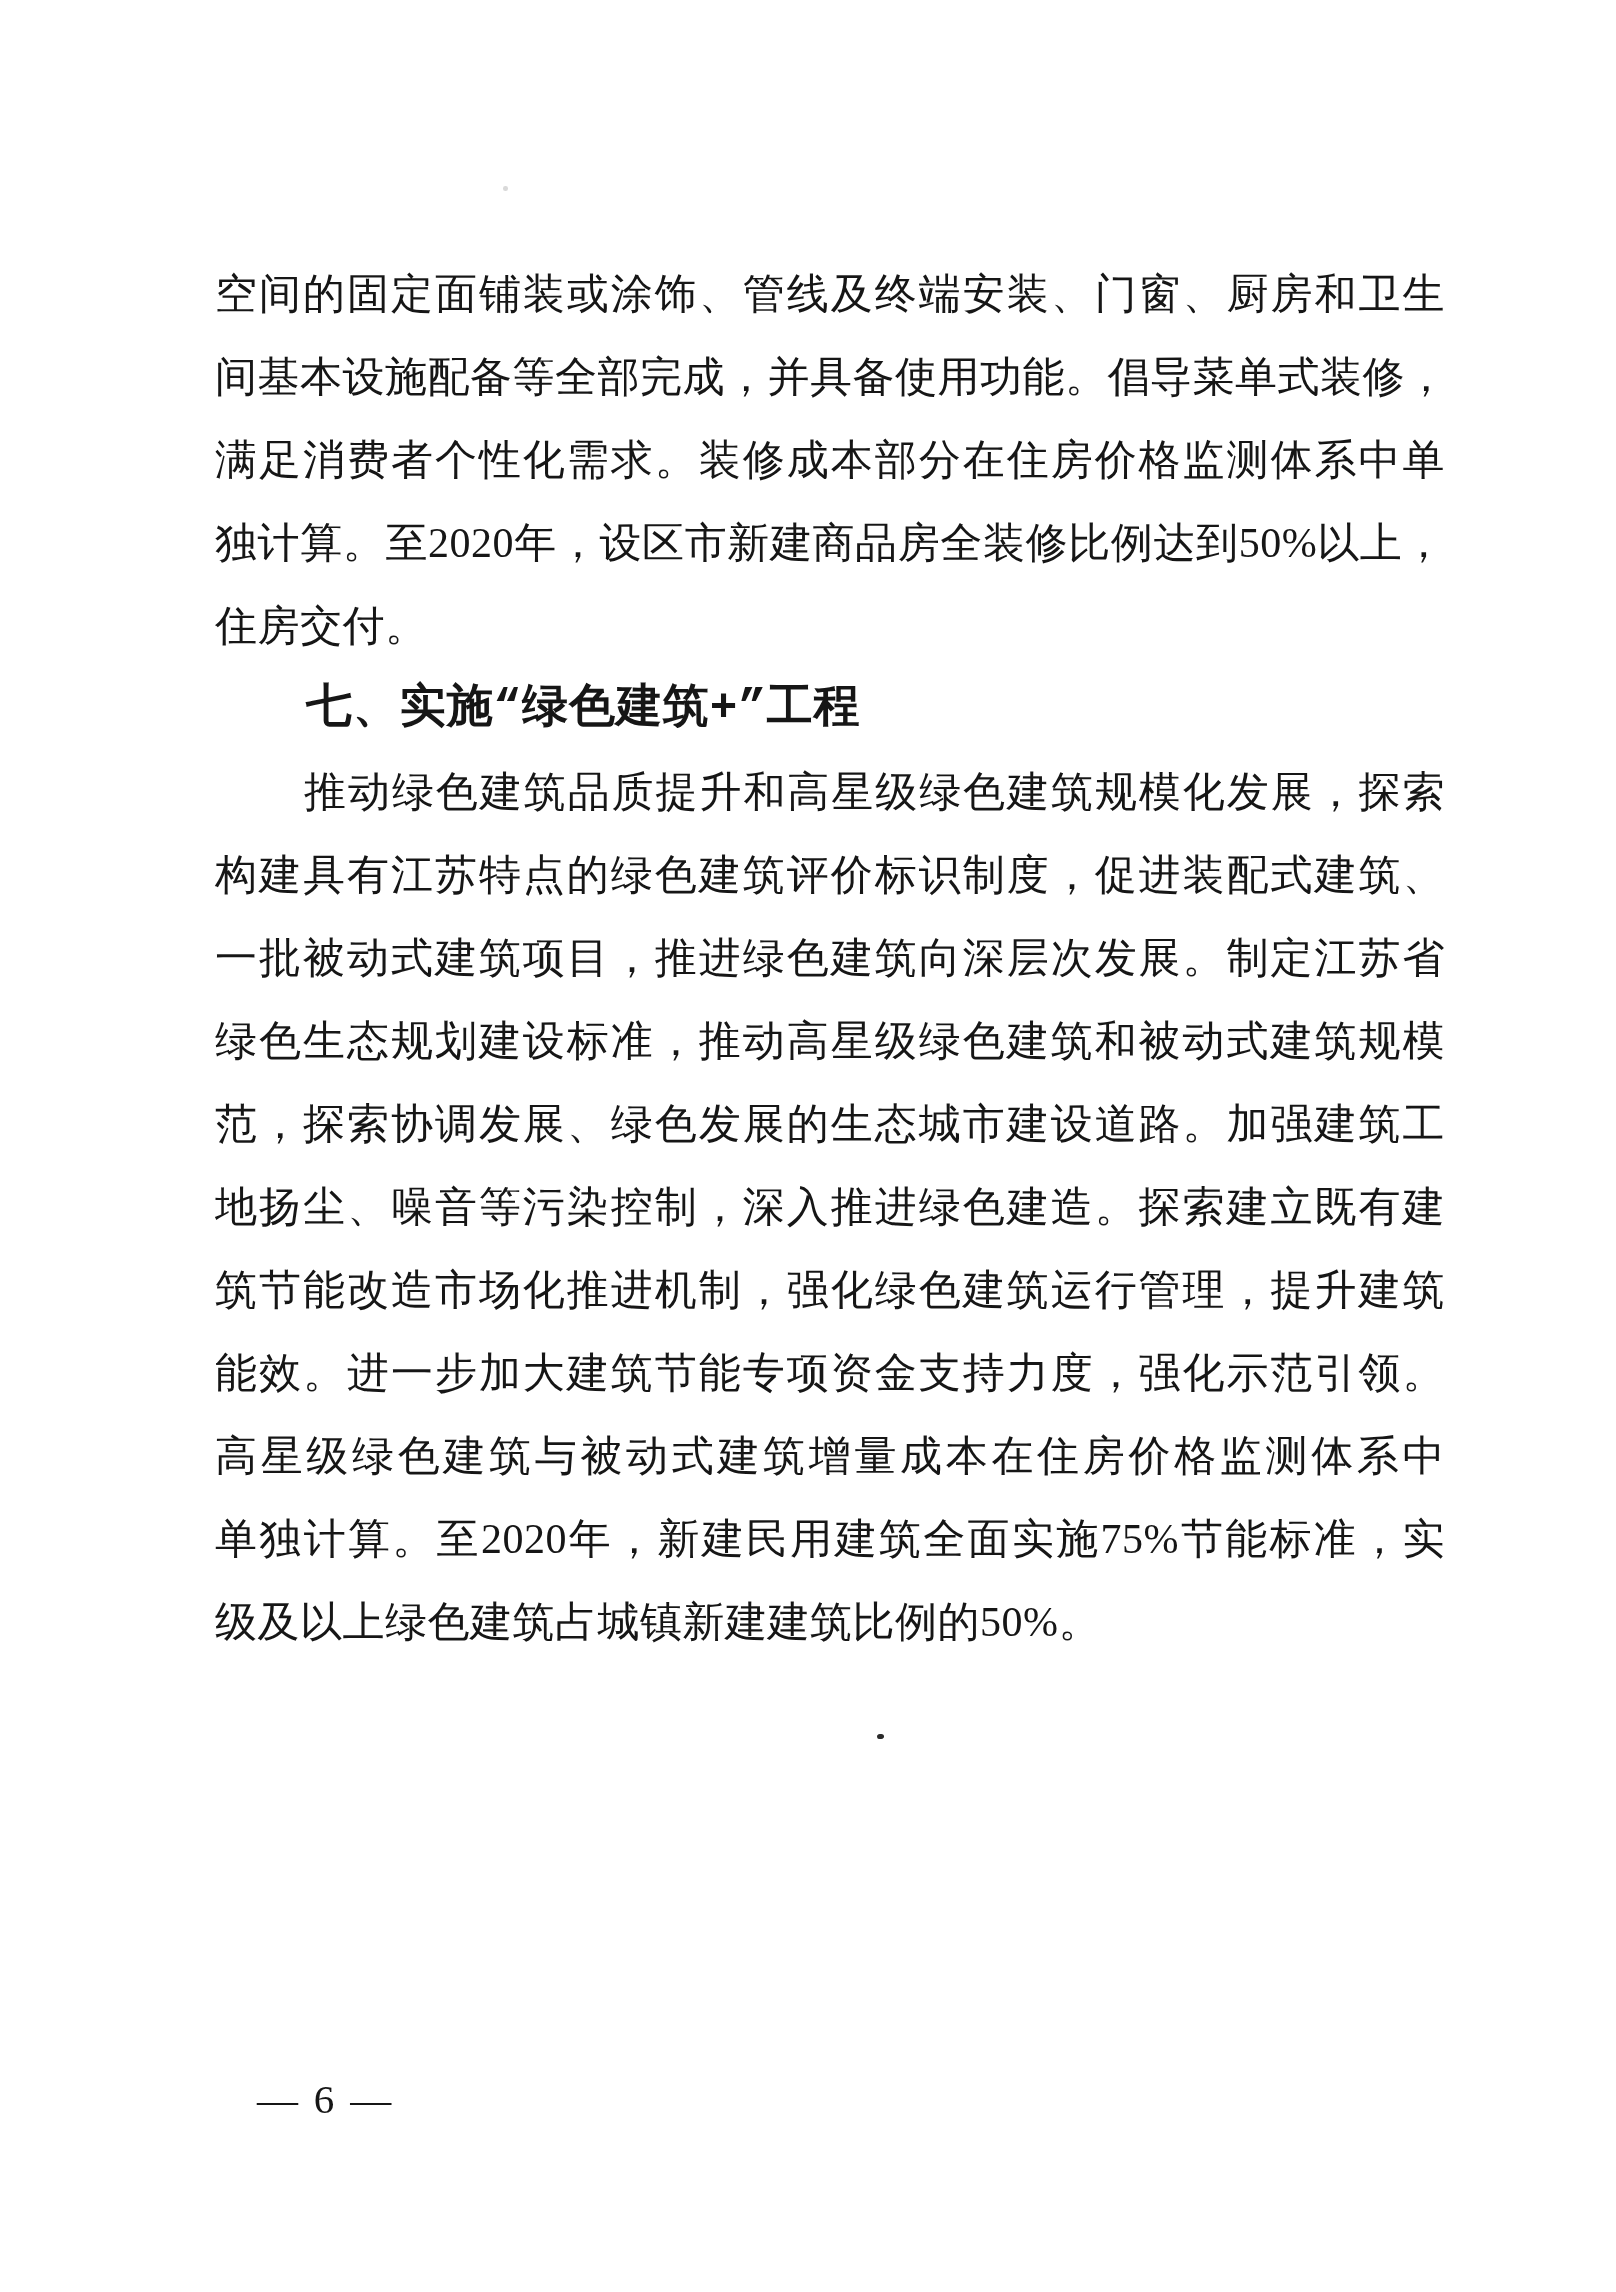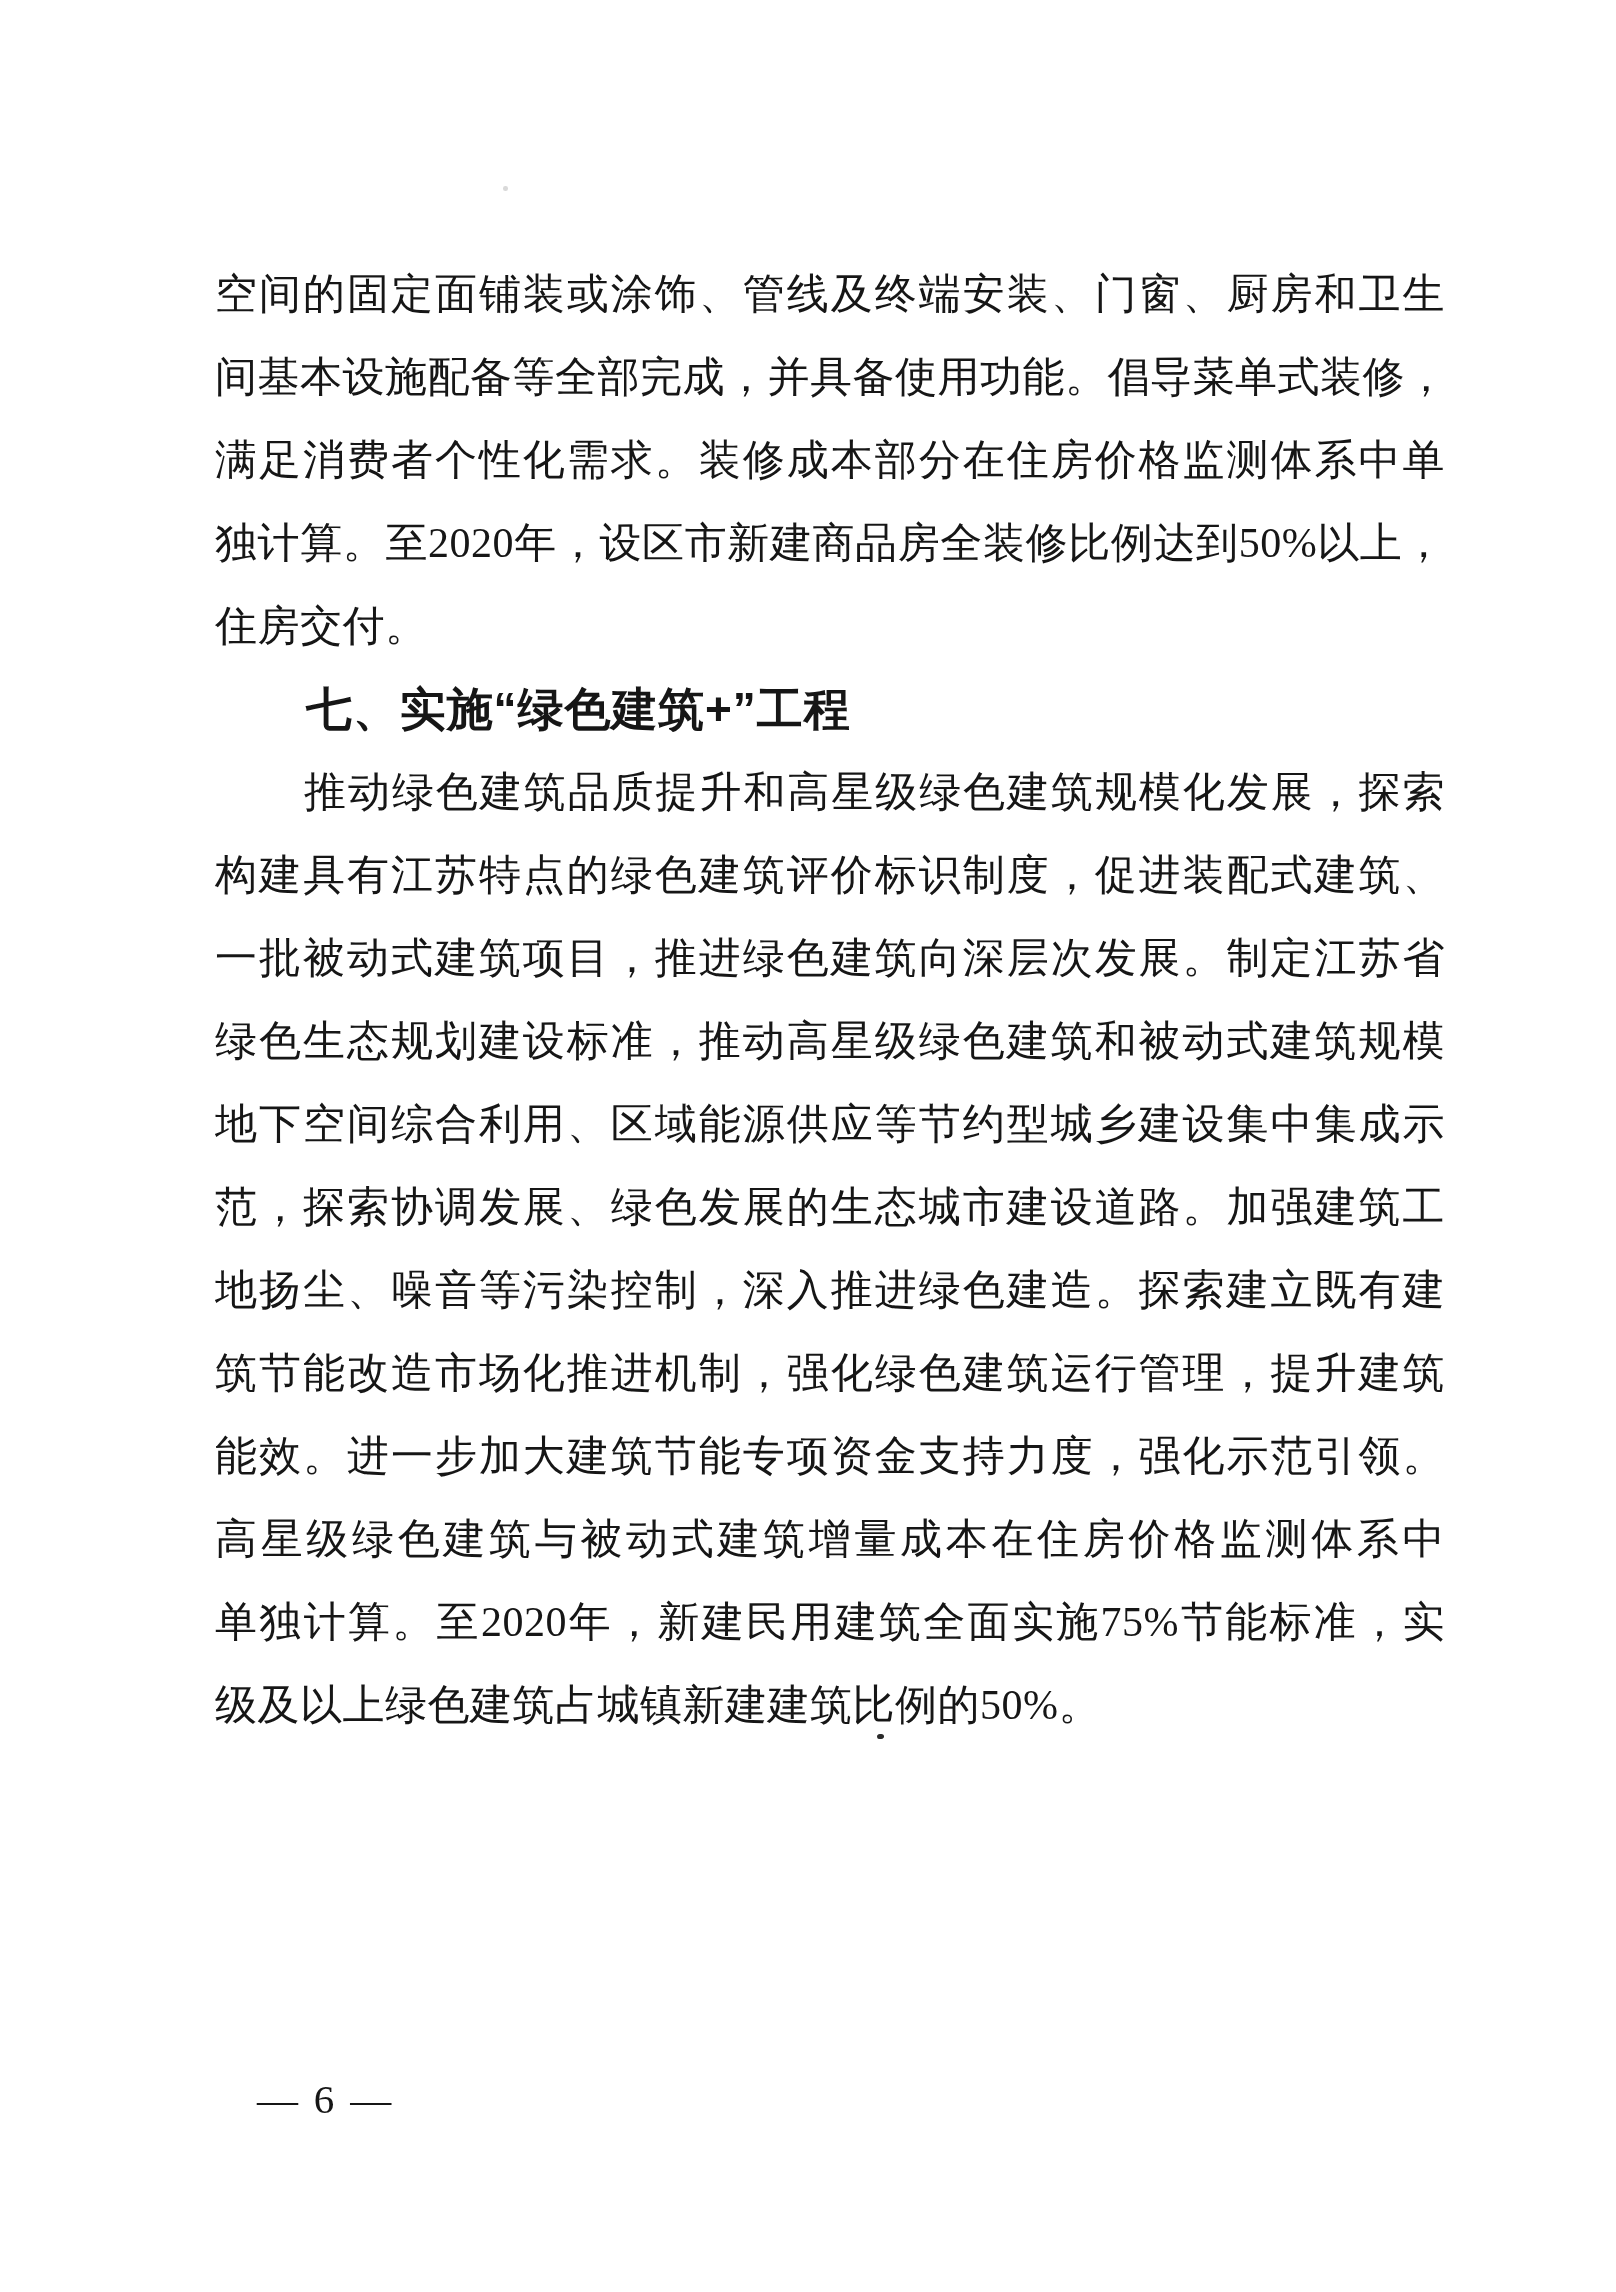--- a/index.html
+++ b/index.html
@@ -36,21 +36,21 @@
     text-align-last:left;
   }
   .text-line.indent{
     text-indent:89px;
   }
   .section-heading{
     height:83px;
     line-height:83px;
     font-size:46px;
     font-weight:bold;
-    font-family:Liberation Sans, sans-serif;
+    font-family:Liberation Mono, monospace;
     text-indent:91px;
     white-space:nowrap;
     letter-spacing:0.9px;
   }
   .page-footer{
     position:absolute;
     left:257px;
     top:2076px;
     font-size:41px;
     line-height:46px;
@@ -94,21 +94,20 @@
         <div class="text-line no-justify">住房交付。</div>
       </div>
 
     <div class="section-heading">七、实施“绿色建筑+”工程</div>
 
     <div>
         <div class="text-line indent">推动绿色建筑品质提升和高星级绿色建筑规模化发展，探索</div>
         <div class="text-line">构建具有江苏特点的绿色建筑评价标识制度，促进装配式建筑、</div>
         <div class="text-line">一批被动式建筑项目，推进绿色建筑向深层次发展。制定江苏省</div>
         <div class="text-line">绿色生态规划建设标准，推动高星级绿色建筑和被动式建筑规模</div>
-        <div class="text-line">地下空间综合利用、区域能源供应等节约型城乡建设集中集成示</div>
         <div class="text-line">范，探索协调发展、绿色发展的生态城市建设道路。加强建筑工</div>
         <div class="text-line">地扬尘、噪音等污染控制，深入推进绿色建造。探索建立既有建</div>
         <div class="text-line">筑节能改造市场化推进机制，强化绿色建筑运行管理，提升建筑</div>
         <div class="text-line">能效。进一步加大建筑节能专项资金支持力度，强化示范引领。</div>
         <div class="text-line">高星级绿色建筑与被动式建筑增量成本在住房价格监测体系中</div>
         <div class="text-line">单独计算。至2020年，新建民用建筑全面实施75%节能标准，实</div>
         <div class="text-line no-justify">级及以上绿色建筑占城镇新建建筑比例的50%。</div>
       </div>
   </div>
 

